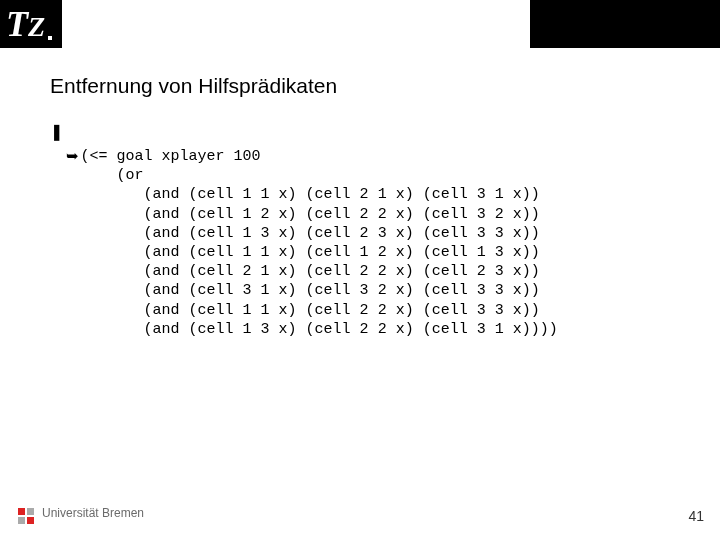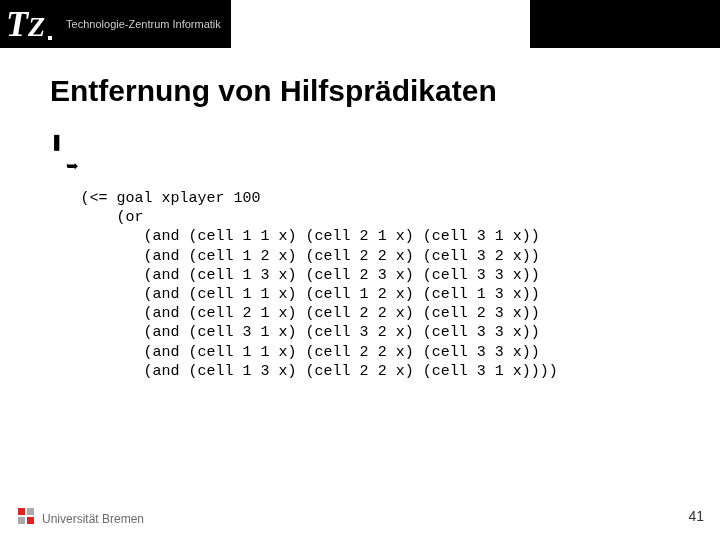--- a/index.html
+++ b/index.html
@@ -56,23 +56,23 @@
     display: flex;
     align-items: center;
     padding: 0 10px 0 4px;
     font-weight: normal;
   }
   .black-spacer {
     background: #000;
     width: 190px;
   }
   .title {
-    font-size: 30px;
+    font-size: 21px;
     padding: 26px 0 0 50px;
-    font-weight: bold;
+    font-weight: normal;
   }
   .bullet-row {
     display: flex;
     align-items: center;
     padding: 24px 0 0 50px;
     font-size: 16px;
   }
   .bullet-sym {
     font-family: "Segoe UI Symbol", "Arial Unicode MS", sans-serif;
     margin-right: 8px;
@@ -87,36 +87,35 @@
   .link-sym {
     font-family: "Segoe UI Symbol", "Arial Unicode MS", sans-serif;
     margin-right: 2px;
     font-size: 15px;
   }
   .code-block {
     font-family: "Courier New", monospace;
     font-size: 15px;
     white-space: pre;
     line-height: 1.28;
-    margin-top: 32px;
   }
   .footer {
     position: absolute;
     bottom: 0;
     left: 0;
     right: 0;
     height: 40px;
     display: flex;
     align-items: center;
     justify-content: space-between;
     padding: 0 16px 4px 16px;
   }
   .uni-logo {
     display: flex;
-    align-items: flex-end;
+    align-items: flex-start;
     gap: 6px;
   }
   .uni-mark {
     width: 20px;
     height: 20px;
     position: relative;
   }
   .uni-mark svg {
     width: 20px;
     height: 20px;
@@ -135,21 +134,20 @@
 <body>
 
 <div class="header-bar">
   <div class="logo-box">
     <div class="logo-tz">
       <span class="logo-t">T</span>
         <span class="logo-z">Z</span>
       <span class="logo-dot"></span>
     </div>
   </div>
-  <div class="logo-sub">Technologie-Zentrum Informatik</div>
   <div style="flex:1"></div>
   <div class="black-spacer"></div>
 </div>
 
 <div class="title">Entfernung von Hilfsprädikaten</div>
 
 <div class="bullet-row">
   <span class="bullet-sym">❚</span>
 </div>
 

